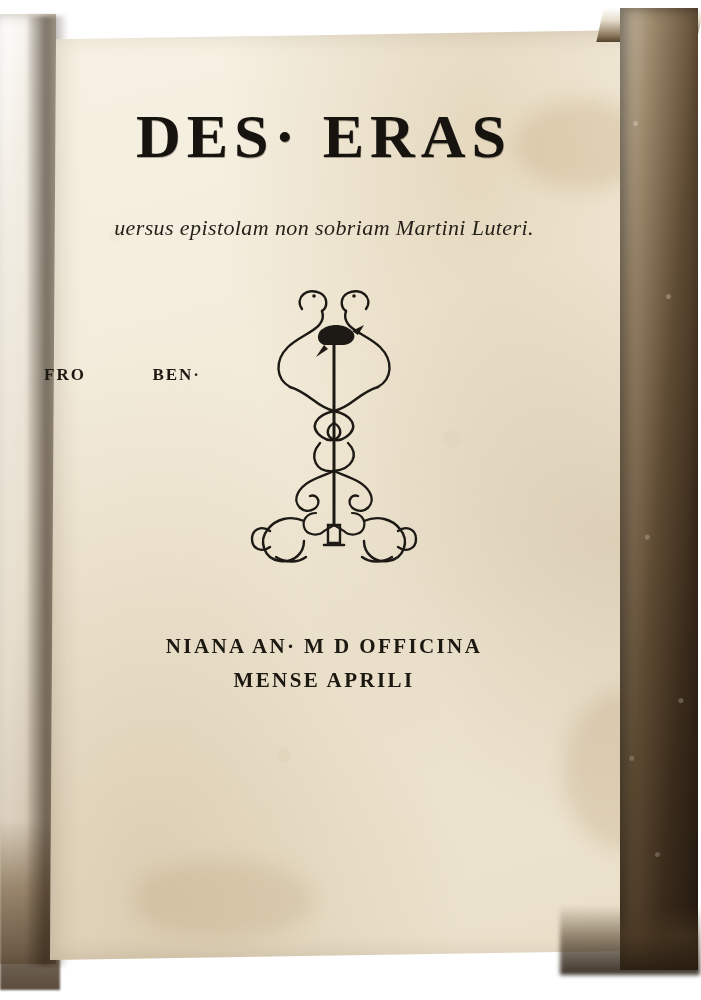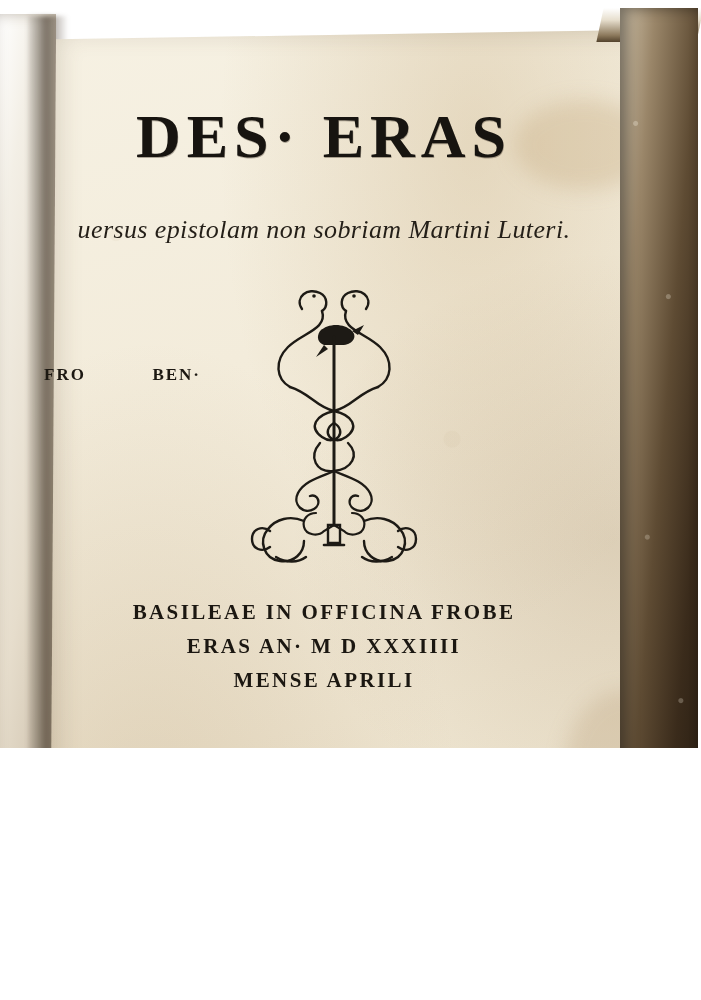--- a/index.html
+++ b/index.html
@@ -3,21 +3,21 @@
 <meta charset="utf-8">
 <style>
   html, body {
     margin: 0;
     padding: 0;
     background: #ffffff;
   }
   #page {
     position: relative;
     width: 701px;
-    height: 748px;
+    height: 1000px;
     overflow: hidden;
     background: #f97316;
     font-family: "Liberation Serif", serif;
   }
 
   
   .photo-bg {
     position: absolute;
     inset: 0;
     background: #ffffff;
@@ -148,21 +148,21 @@
   }
   .t-sub1 {
     top: 152px;
     font-size: 22px;
     letter-spacing: 2.1px;
     font-weight: 400;
     color: #241f18;
   }
   .t-sub2 {
     top: 185px;
-    font-size: 26px;
+    font-size: 22px;
     letter-spacing: 0.4px;
     font-style: italic;
     font-weight: 400;
     color: #241f18;
   }
 
   
   .device {
     position: absolute;
     left: 180px;
@@ -277,18 +277,17 @@
         <path d="M100 270 L120 270" stroke-width="2.6"></path>
       </svg>
     </div>
 
     <div class="device-label">
       <span>FRO</span>
       <span class="gap"></span>
       <span>BEN·</span>
     </div>
 
-    <div class="imprint imp1">BASILEAE IN OFFICINA FROBE</div>
-    <div class="imprint imp2">ERAS AN· M D XXXIIII</div>
+    <div class="imprint imp2">NIANA AN· M D OFFICINA</div>
     <div class="imprint imp3">MENSE APRILI</div>
 
   </div>
 </div>
 
 </body></html>

